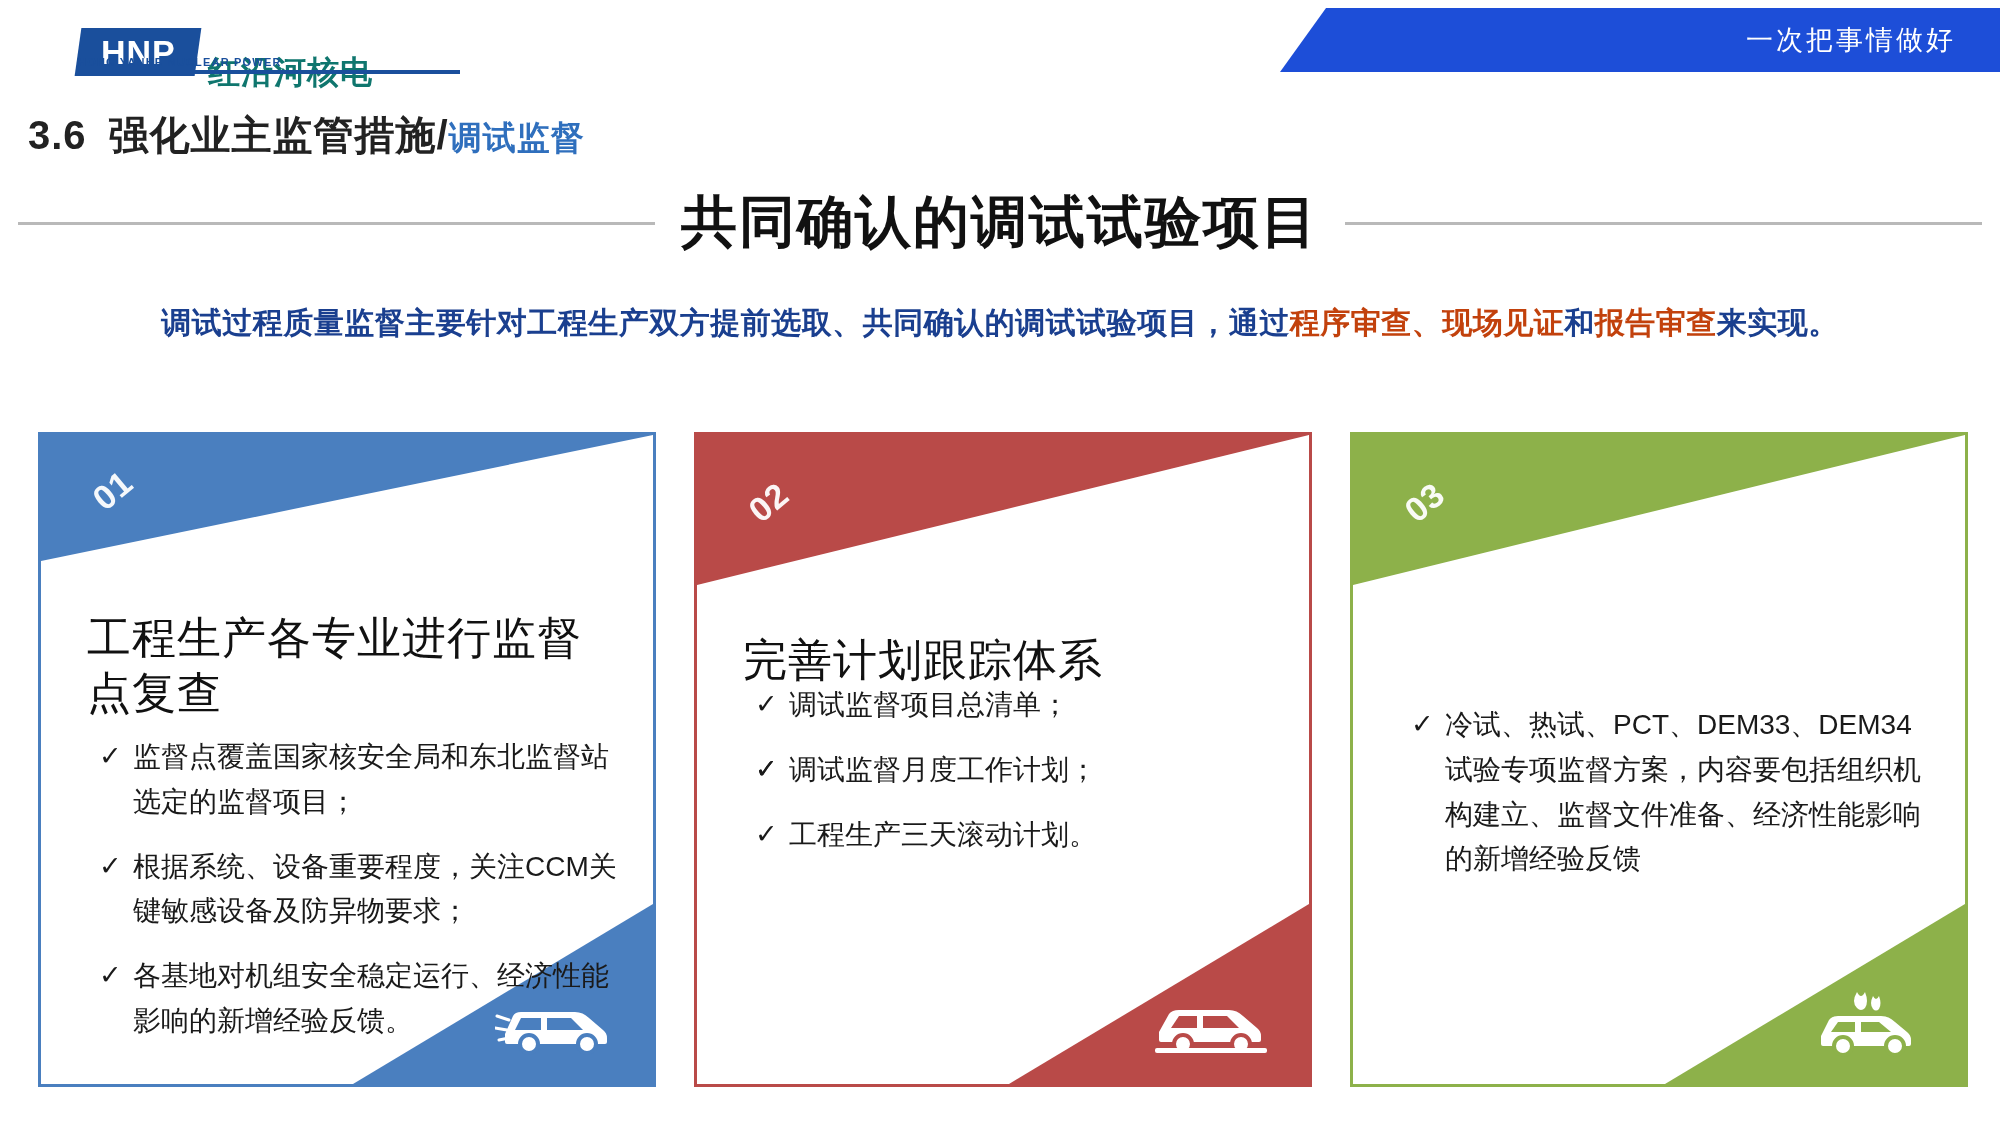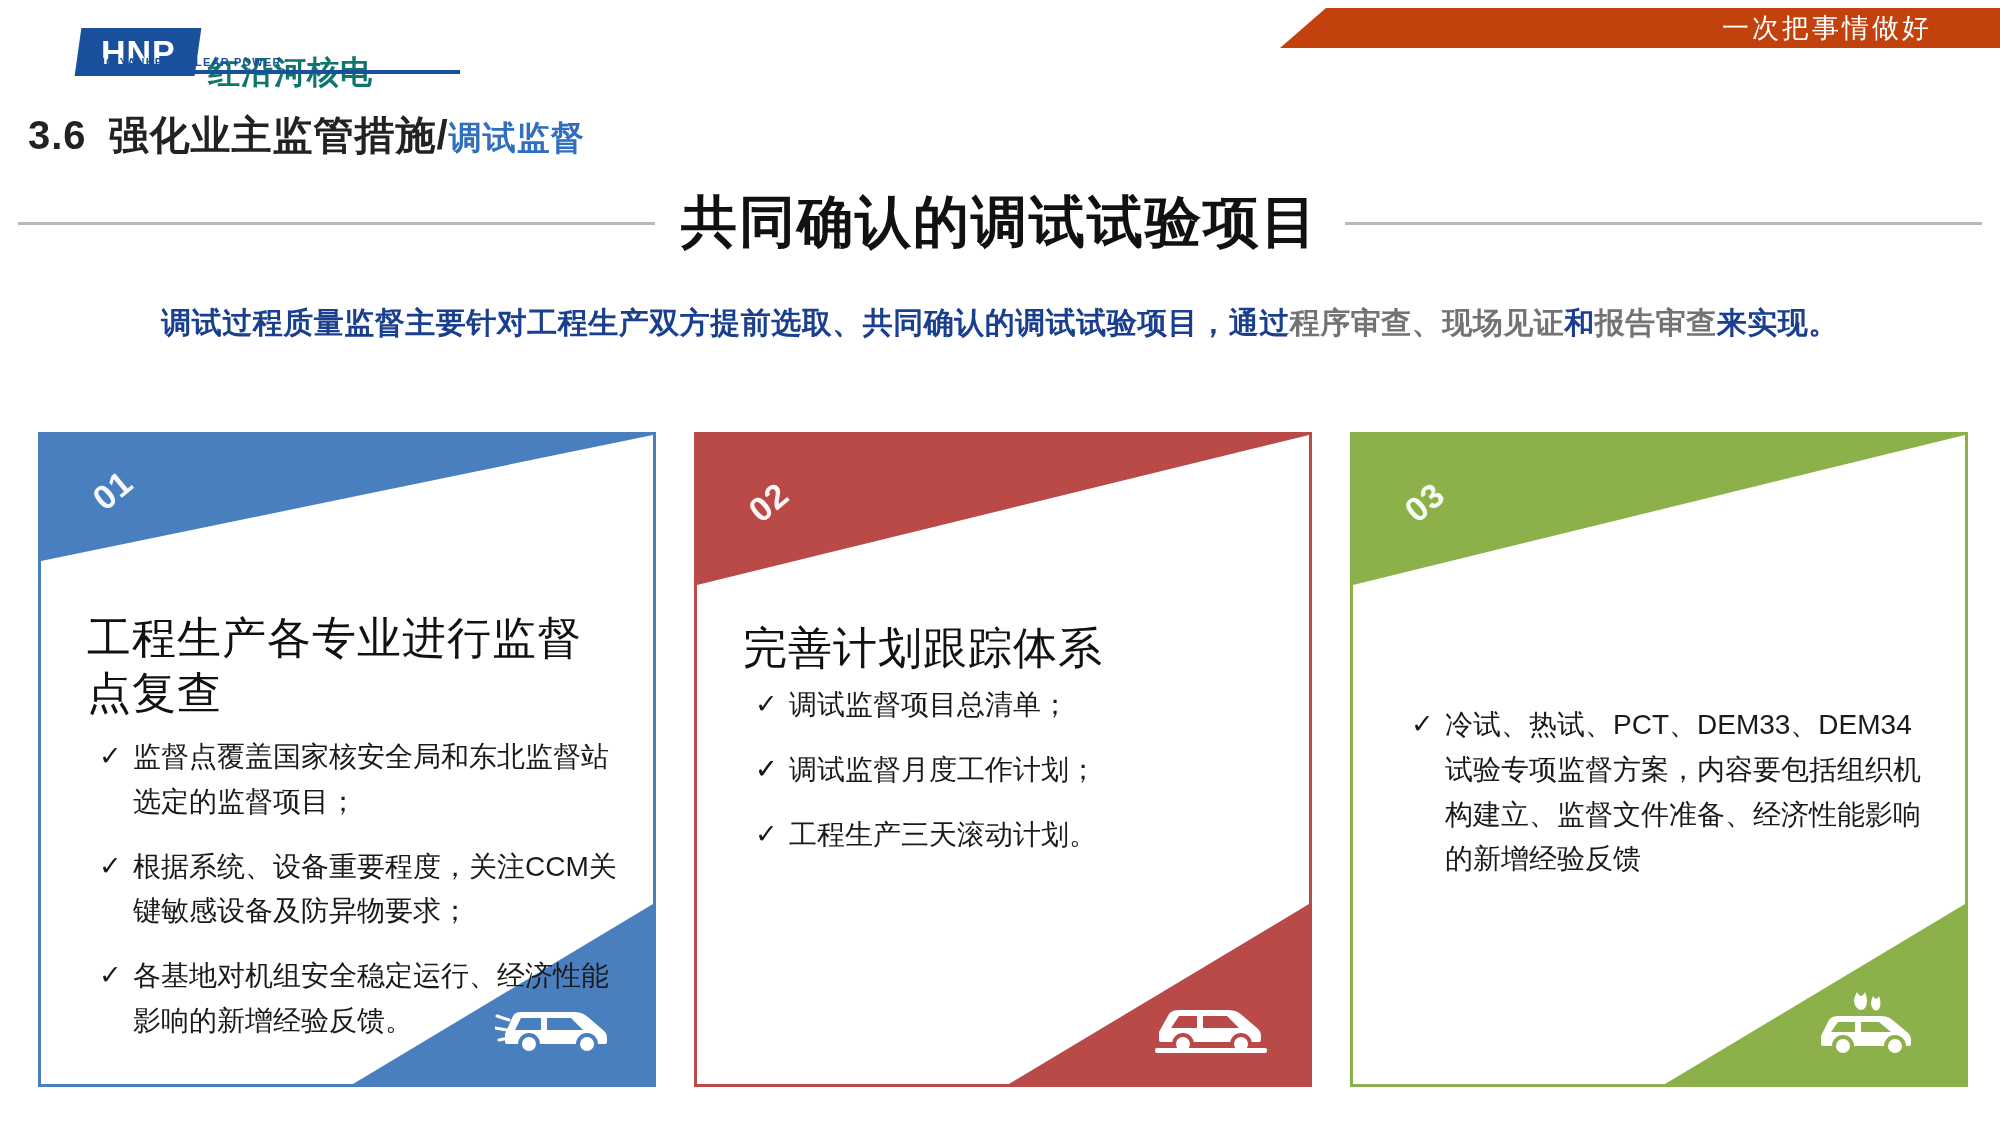--- a/index.html
+++ b/index.html
@@ -69,28 +69,28 @@
     top: 70px;
     width: 382px;
     height: 4px;
     background: #1a4f9c;
   }
   .header-banner {
     position: absolute;
     right: 0;
     top: 8px;
     width: 720px;
-    height: 40px;
-    background: #c2410c;
+    height: 64px;
+    background: #1d4ed8;
     clip-path: polygon(46px 0, 100% 0, 100% 100%, 0 100%);
     display: flex;
     align-items: center;
     justify-content: flex-end;
     box-sizing: border-box;
-    padding-right: 68px;
+    padding-right: 44px;
   }
   .header-banner-text {
     color: #ffffff;
     font-size: 27px;
     letter-spacing: 3px;
   }
 
   
   .section-title {
     position: absolute;
@@ -138,21 +138,21 @@
     top: 300px;
     left: 150px;
     width: 1700px;
     text-align: center;
     font-size: 30px;
     font-weight: bold;
     color: #1a3f8f;
     line-height: 1.55;
     letter-spacing: 0.5px;
   }
-  .lead .hl { color: #737373; }
+  .lead .hl { color: #c2410c; }
 
   
   .cards {
     position: absolute;
     top: 432px;
     left: 38px;
     width: 1930px;
     height: 655px;
     display: flex;
     justify-content: space-between;
@@ -220,21 +220,21 @@
     position: absolute;
     left: 46px;
     width: 520px;
     font-size: 44px;
     color: #111111;
     line-height: 1.25;
     letter-spacing: 1px;
     margin-top: 45px;
   }
   .card.blue  .card-title { top: 130px; }
-  .card.red   .card-title { top: 140px; }
+  .card.red   .card-title { top: 156px; font-family: Liberation Mono, monospace; }
   .card.green .card-title { top: 150px; }
 
   .bullets {
     position: absolute;
     left: 58px;
     width: 520px;
     list-style: none;
     margin: 0;
     padding: 0;
   }

